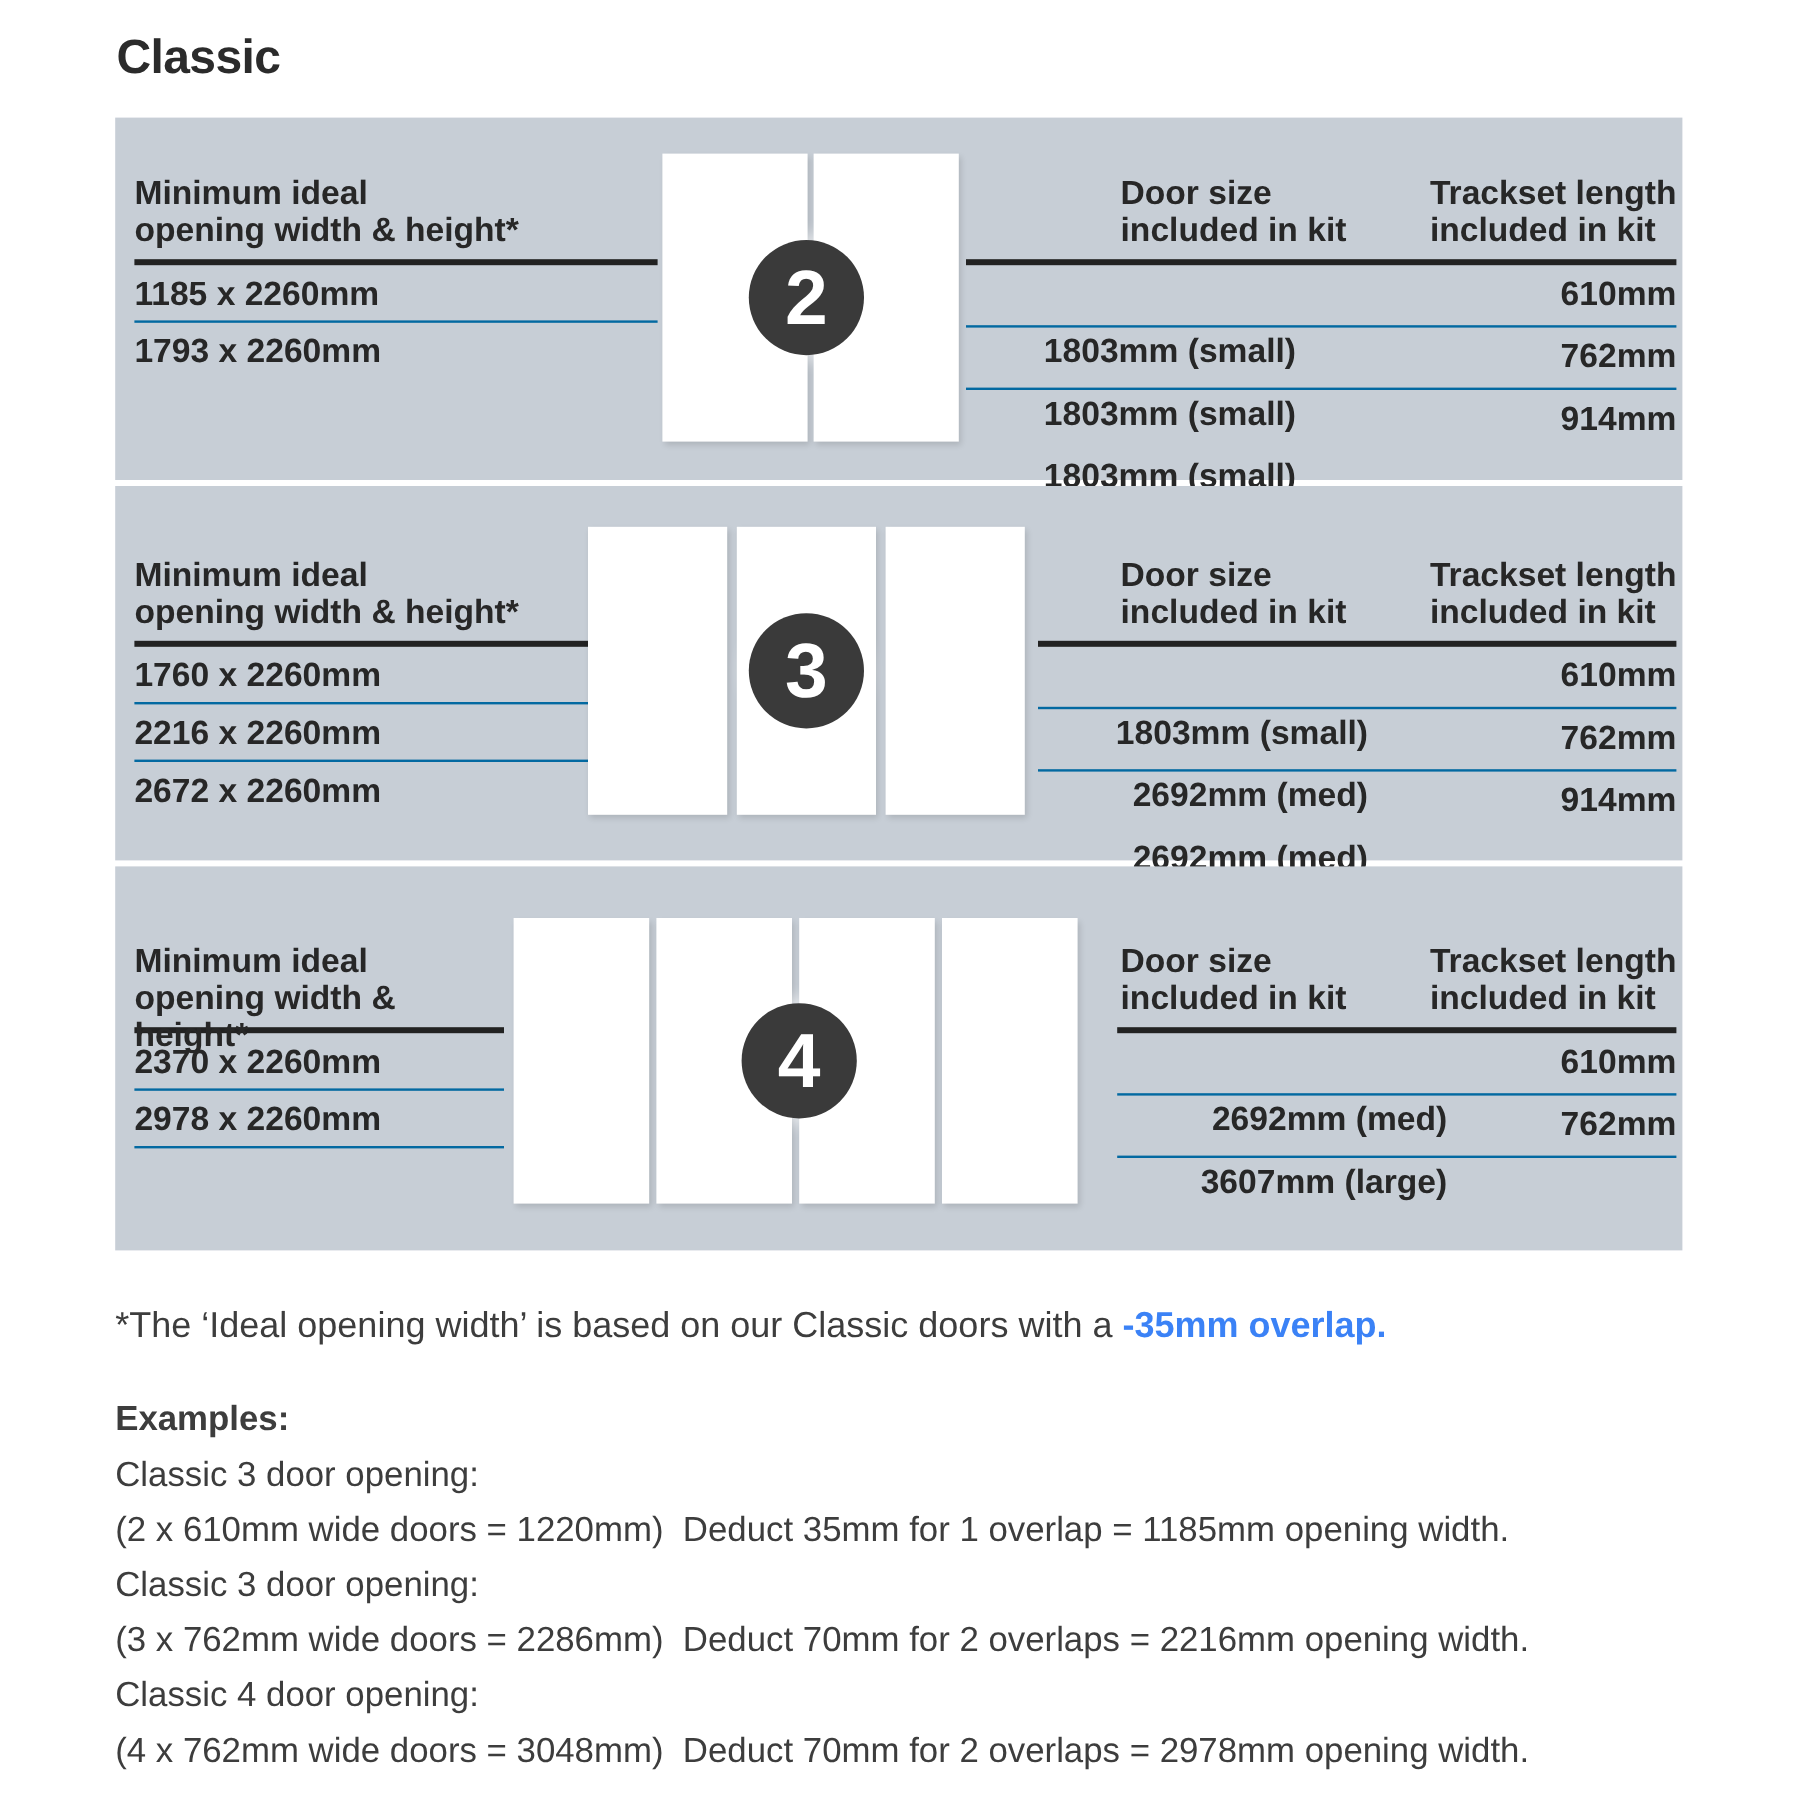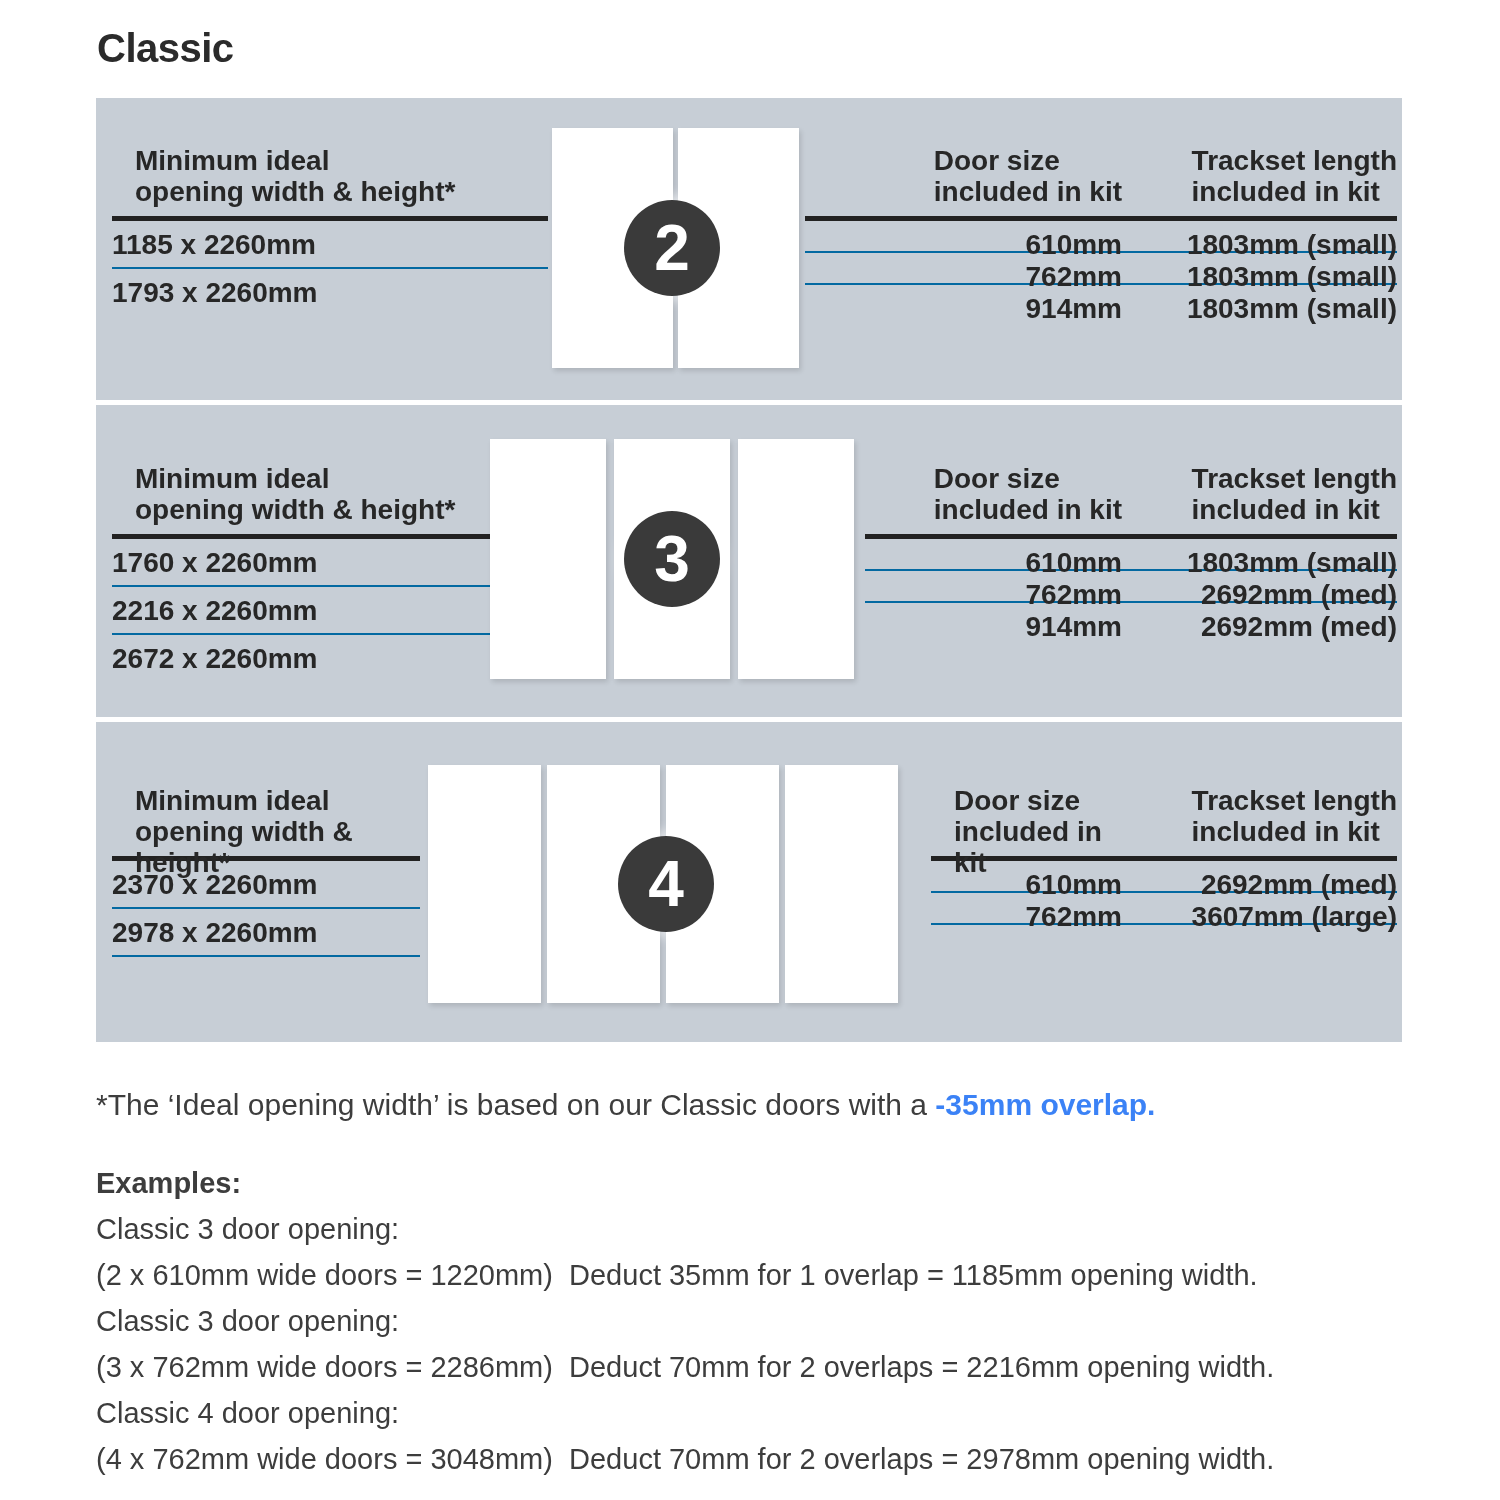--- a/index.html
+++ b/index.html
@@ -12,31 +12,31 @@
   .page-title {
     position:absolute; left:97px; top:26px;
     font-size:40px; font-weight:700; letter-spacing:-0.5px; color:#2b2b2b;
   }
   
   .panel {
     position:absolute; left:96px; width:1306px; background:#c7ced6;
   }
   
   .lcol { position:absolute; }
-  .hdr-line { display:block; font-size:28px; font-weight:700; line-height:31px; color:#272727;margin-left:23px; }
+  .hdr-line { display:block; font-size:28px; font-weight:700; line-height:31px; color:#272727; }
   .hdr { height:71px; }
   .rule-thick { height:5px; background:#222222; }
   .lrow {
     height:48px; line-height:48px; font-size:28px; font-weight:700; color:#272727;
   }
   .bordered { border-bottom:2px solid #0369a1; }
   
   .rtab { position:absolute; right:5px; }
   .r-hdr { display:flex; height:71px;justify-content:flex-end; }
-  .r-row { display:flex; height:32px; line-height:48px; }
+  .r-row { display:flex; height:52px; line-height:48px;flex-direction:column; }
   .r-c1 { flex:1; text-align:right; font-size:28px; font-weight:700; color:#272727; }
   .r-c2 { width:250px; margin-left:25px; text-align:right; font-size:28px; font-weight:700; color:#272727; }
   .hblock { display:inline-block; text-align:left; }
   
   .door {
     position:absolute; background:#ffffff;
     box-shadow:2px 3px 5px rgba(0,0,0,0.13);
   }
   .badge {
     position:absolute; width:96px; height:96px; border-radius:50%;

